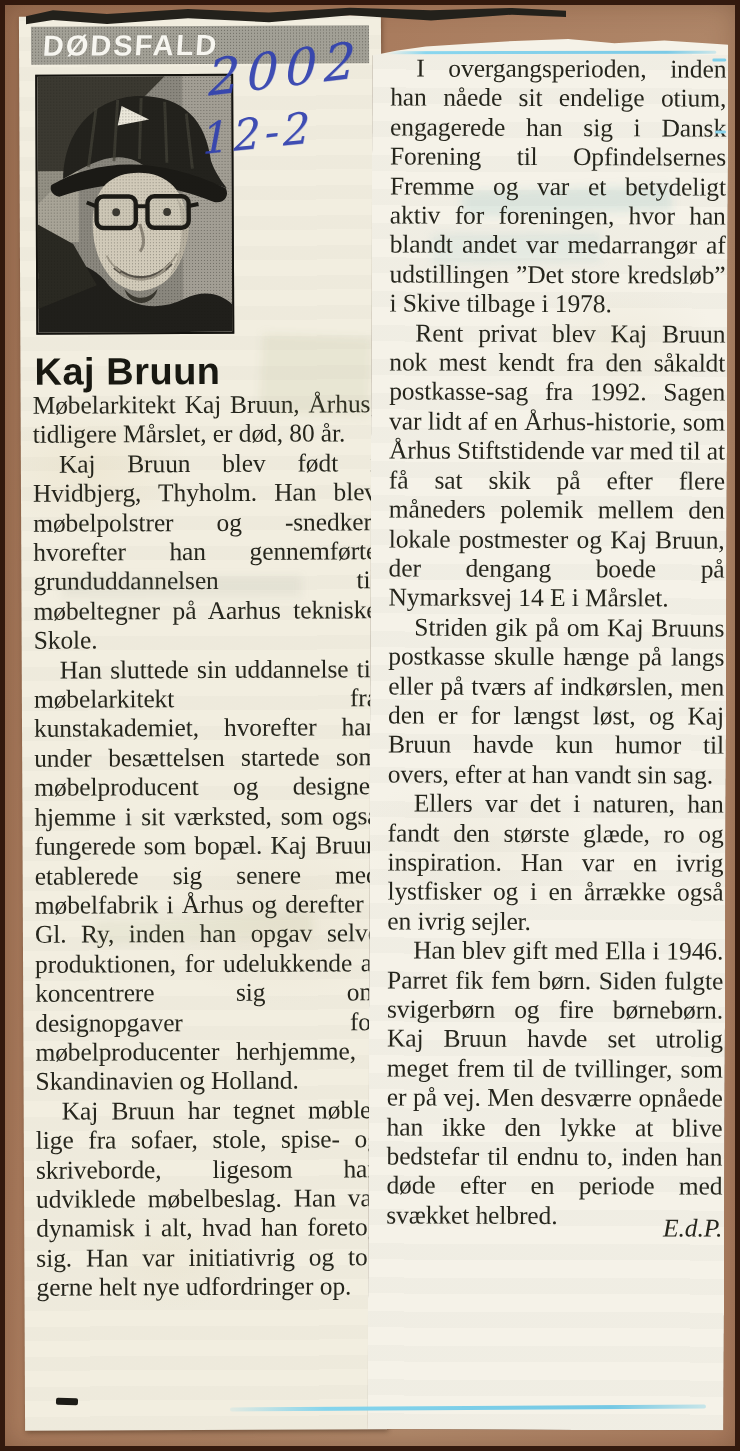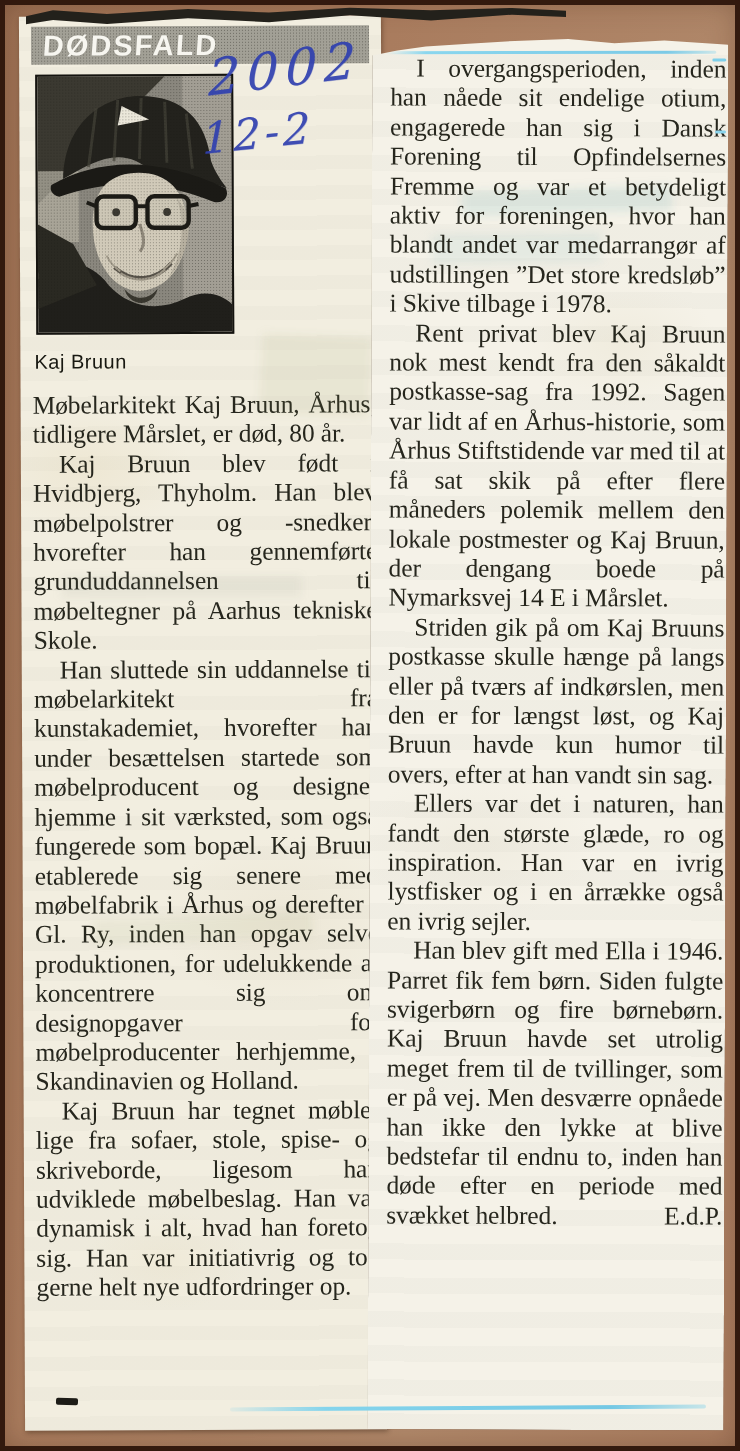--- a/index.html
+++ b/index.html
@@ -72,33 +72,33 @@
   .ink{
     position:absolute;color:#3040b0;font-family:"DejaVu Serif", serif;
     font-style:italic;z-index:7;opacity:.92;
     text-shadow:0.5px 0.5px 0 rgba(48,64,176,.35);
   }
   .ink-year{left:208px;top:40px;font-size:50px;letter-spacing:7px;transform:rotate(-7deg) skewX(-8deg);}
   .ink-date{left:202px;top:108px;font-size:43px;letter-spacing:4px;transform:rotate(-6deg) skewX(-6deg);}
   
   .heading{
     position:absolute;left:14px;top:334px;
-    font-family:"Liberation Sans", sans-serif;font-weight:normal;
-    font-size:20px;color:#181811;letter-spacing:0.5px;
+    font-family:"Liberation Sans", sans-serif;font-weight:bold;
+    font-size:38px;color:#181811;letter-spacing:0.5px;
   }
   .col{
     position:absolute;color:#26261d;
     font-size:25.5px;line-height:29.4px;text-align:justify;
     letter-spacing:-0.1px;
   }
   .col p{margin:0;text-indent:26px;}
   .col-left{left:12px;top:374px;width:344px;}
   .col-left p:first-child{text-indent:0;}
   .col-right{left:18px;top:16px;width:336px;}
-  .byline{float:right;}
+  .byline{float:right;font-style:italic;margin-top:12px;}
   
   .cyan{position:absolute;border-radius:2px;z-index:6;}
   .cyan-top{
     left:14px;top:13px;width:330px;height:3px;transform:rotate(-0.3deg);
     background:linear-gradient(90deg, rgba(134,212,236,0) 0%, #8ad6ee 12%, #7ccae6 85%, rgba(134,212,236,.35) 100%);
   }
   .cyan-bottom{
     left:230px;top:1406px;width:476px;height:4px;transform:rotate(-0.35deg);
     background:linear-gradient(90deg, rgba(130,210,234,.15), #84d4ec 20%, #74c8e4 80%, rgba(130,210,234,.4));
   }

